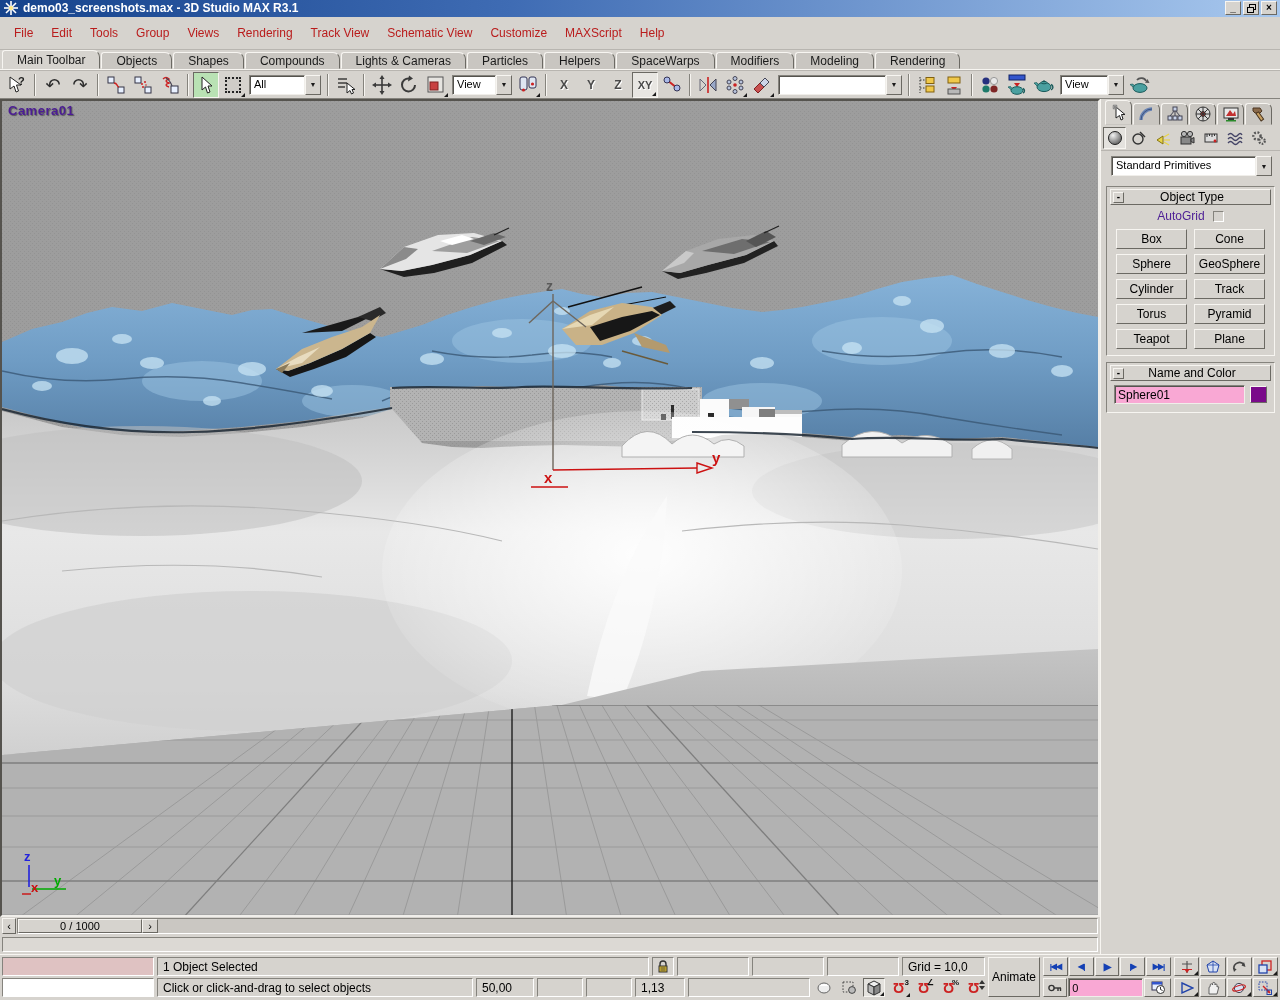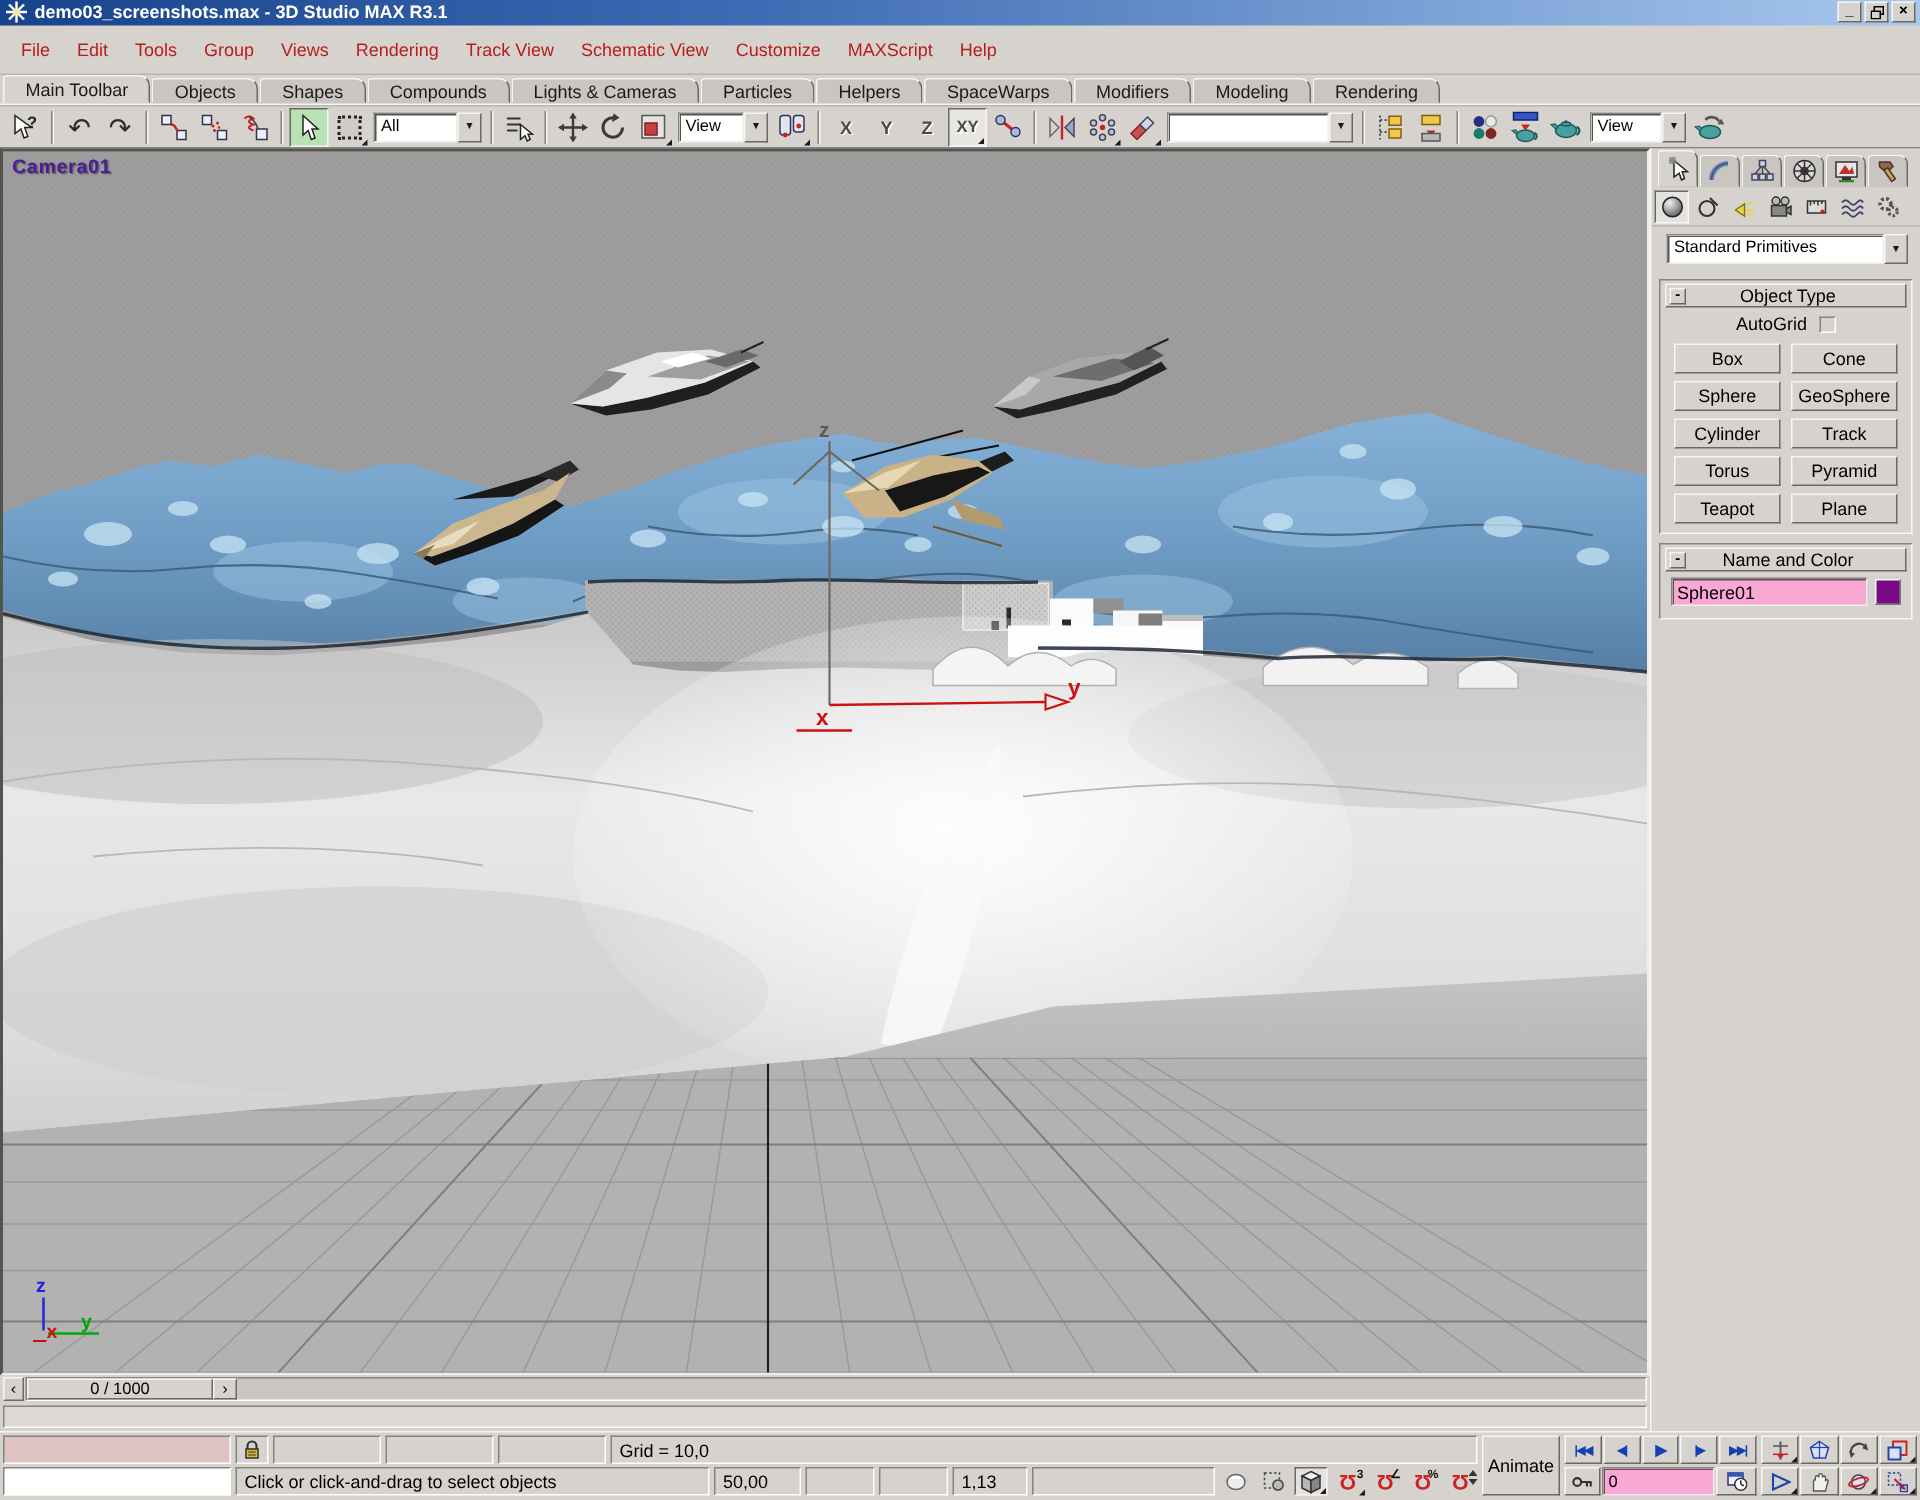--- a/index.html
+++ b/index.html
@@ -76,21 +76,21 @@
   .pcats { height:26px; display:flex; align-items:center; padding:1px 2px; gap:1px; border-bottom:1px solid #b8b5b0; }
   .pcat { width:23px; height:22px; display:flex; align-items:center; justify-content:center; }
   .pcat.pressed { background:#e4e2de; border:1px solid; border-color:#6b6963 #f7f5f1 #f7f5f1 #6b6963; }
   .pdrop { margin:5px 8px 4px 10px; height:20px; }
   .rollout { margin:6px 5px 0 5px; border:1px solid; border-color:#85837d #f7f5f1 #f7f5f1 #85837d; padding:2px 3px 6px 3px; }
   .rhead { height:16px; display:flex; align-items:center; margin-bottom:2px; }
   .rminus { width:11px; height:11px; margin:0 4px 0 2px; display:flex; align-items:center; justify-content:center;
     font-size:10px; line-height:1; font-weight:bold; }
   .rtitle { flex:1; text-align:center; font-size:12px; padding-right:14px; }
   .agrow { display:flex; align-items:center; justify-content:center; gap:8px; height:18px; margin:2px 0 4px 0; }
-  .aglabel { color:#000000; }
+  .aglabel { color:#4c1d95; }
   .agbox { width:11px; height:11px; background:#d6d3ce; border:1px solid; border-color:#85837d #fff #fff #85837d; }
   .otgrid { display:grid; grid-template-columns:1fr 1fr; gap:5px 7px; padding:0 6px; }
   .otbtn { height:20px; display:flex; align-items:center; justify-content:center; font-size:12px; }
   .ncrow { display:flex; align-items:center; gap:5px; padding:2px 4px; }
   .ncname { flex:1; height:19px; padding:2px 3px 0 3px; font-size:12px; }
   .ncswatch { width:17px; height:17px; border:1px solid; border-color:#f7f5f1 #6b6963 #6b6963 #f7f5f1; }
   .pfill { flex:1; }
 
   
   .statusbar { height:53px; border-top:1px solid #f7f5f1; display:flex; padding:2px 2px 3px 2px; gap:3px; }
@@ -839,20 +839,21 @@
     </div>
   </div>
 
   <div class="statusbar">
     <div class="listener">
       <div class="pink"></div>
       <div class="white"></div>
     </div>
     <div class="sb-center">
       <div class="sb-row">
+        <div class="sfield" style="width:492px">1 Object Selected</div>
         <div class="sico sfield" style="padding:0">
           <svg width="12" height="13" viewBox="0 0 12 13">
             <path d="M3,6 V4 a3,3 0 0 1 6,0 V6" fill="none" stroke="#333" stroke-width="1.4"></path>
             <rect x="2" y="6" width="8" height="6" fill="#d8b830" stroke="#333"></rect>
             <g stroke="#333" stroke-width="0.8">
                 <line x1="3.5" y1="8" x2="8.5" y2="8"></line>
                 <line x1="3.5" y1="10" x2="8.5" y2="10"></line>
               </g>
             </svg>
         </div>

